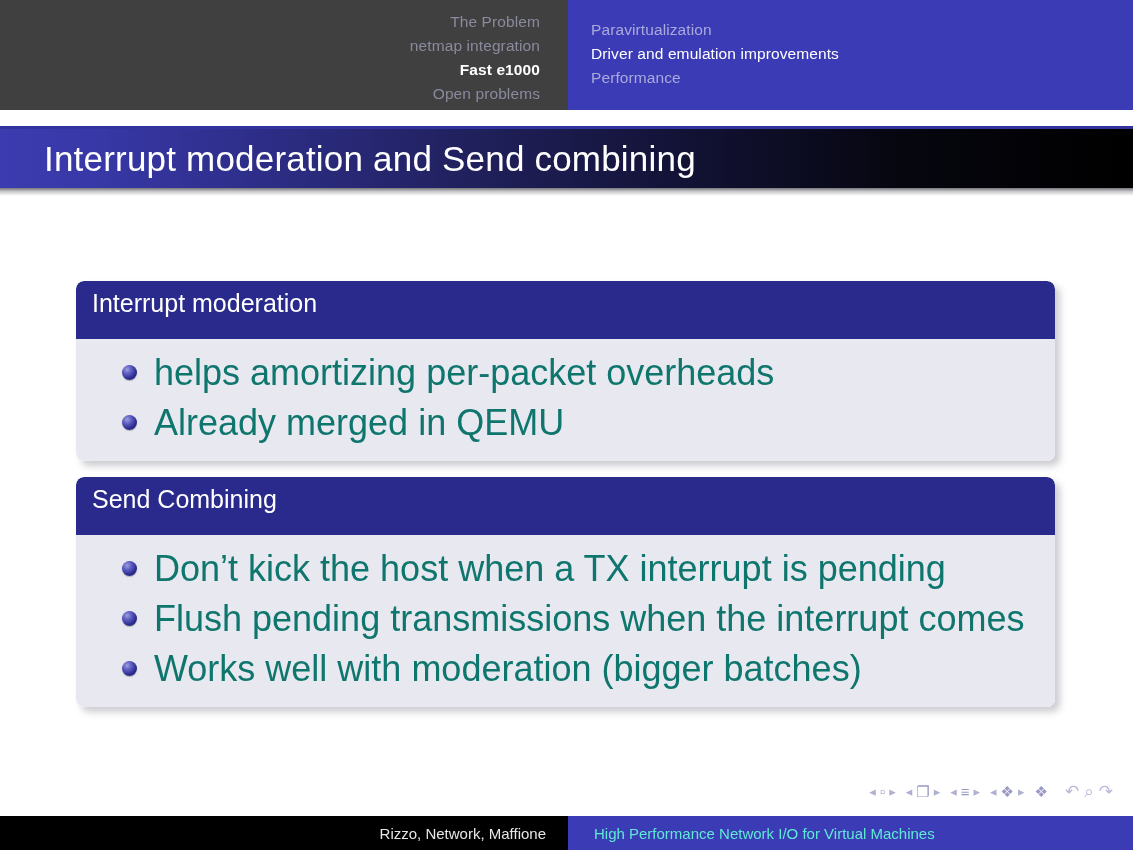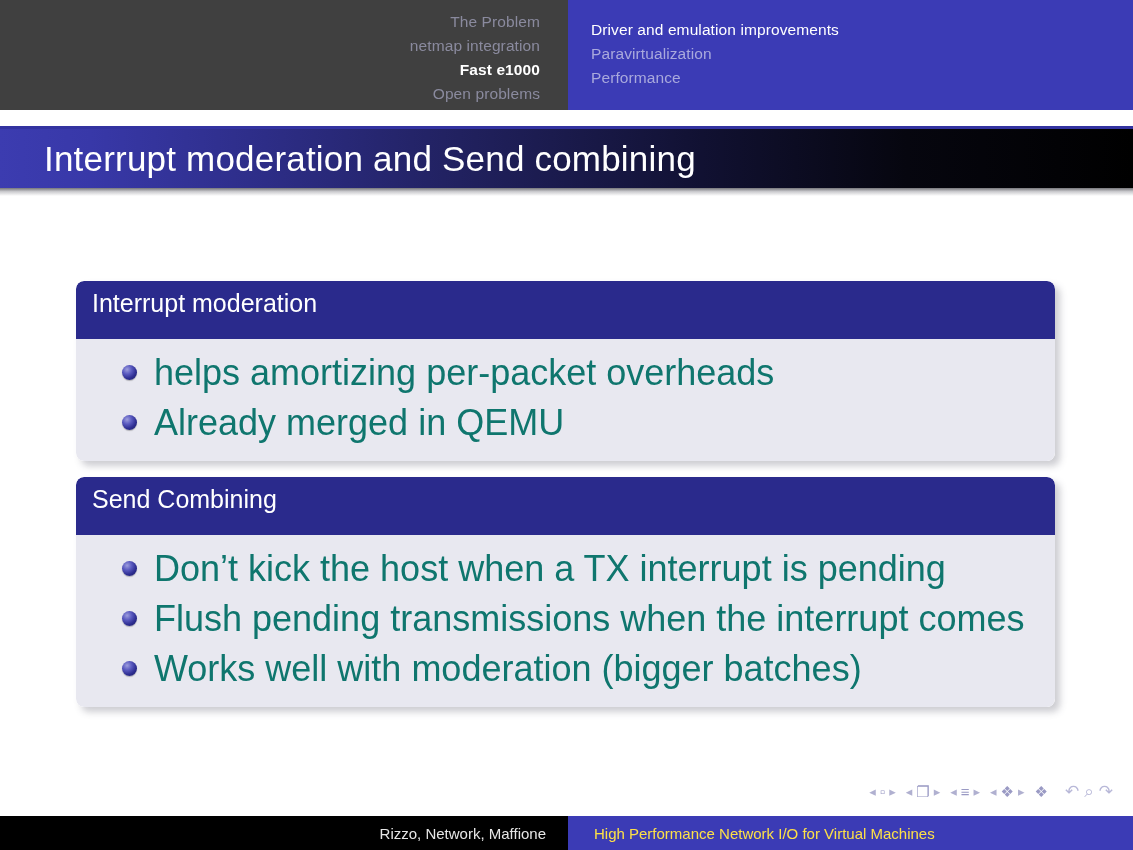--- a/index.html
+++ b/index.html
@@ -195,43 +195,43 @@
     align-items: center;
     justify-content: flex-end;
     padding-right: 22px;
     box-sizing: border-box;
   }
   .footer-right {
     position: absolute;
     left: 568px; top: 0;
     width: 565px; height: 34px;
     background: #3b3bb5;
-    color: #fde047;
+    color: #5eead4;
     font-size: 15px;
     display: flex;
     align-items: center;
     padding-left: 26px;
     box-sizing: border-box;
   }
 </style>
 </head>
 <body>
 
 <div class="header">
 
   <div class="header-left">
     <div class="nav-entry">The Problem</div>
     <div class="nav-entry">netmap integration</div>
     <div class="nav-entry active">Fast e1000</div>
     <div class="nav-entry">Open problems</div>
   </div>
 
   <div class="header-right">
+    <div class="nav-entry">Paravirtualization</div>
     <div class="nav-entry active">Driver and emulation improvements</div>
-    <div class="nav-entry">Paravirtualization</div>
     <div class="nav-entry">Performance</div>
   </div>
 
 </div>
 
 <div class="titlebar-wrap">
   <div class="titlebar-topline"></div>
   <div class="titlebar">
     <div class="titlebar-text">Interrupt moderation and Send combining</div>
   </div>

